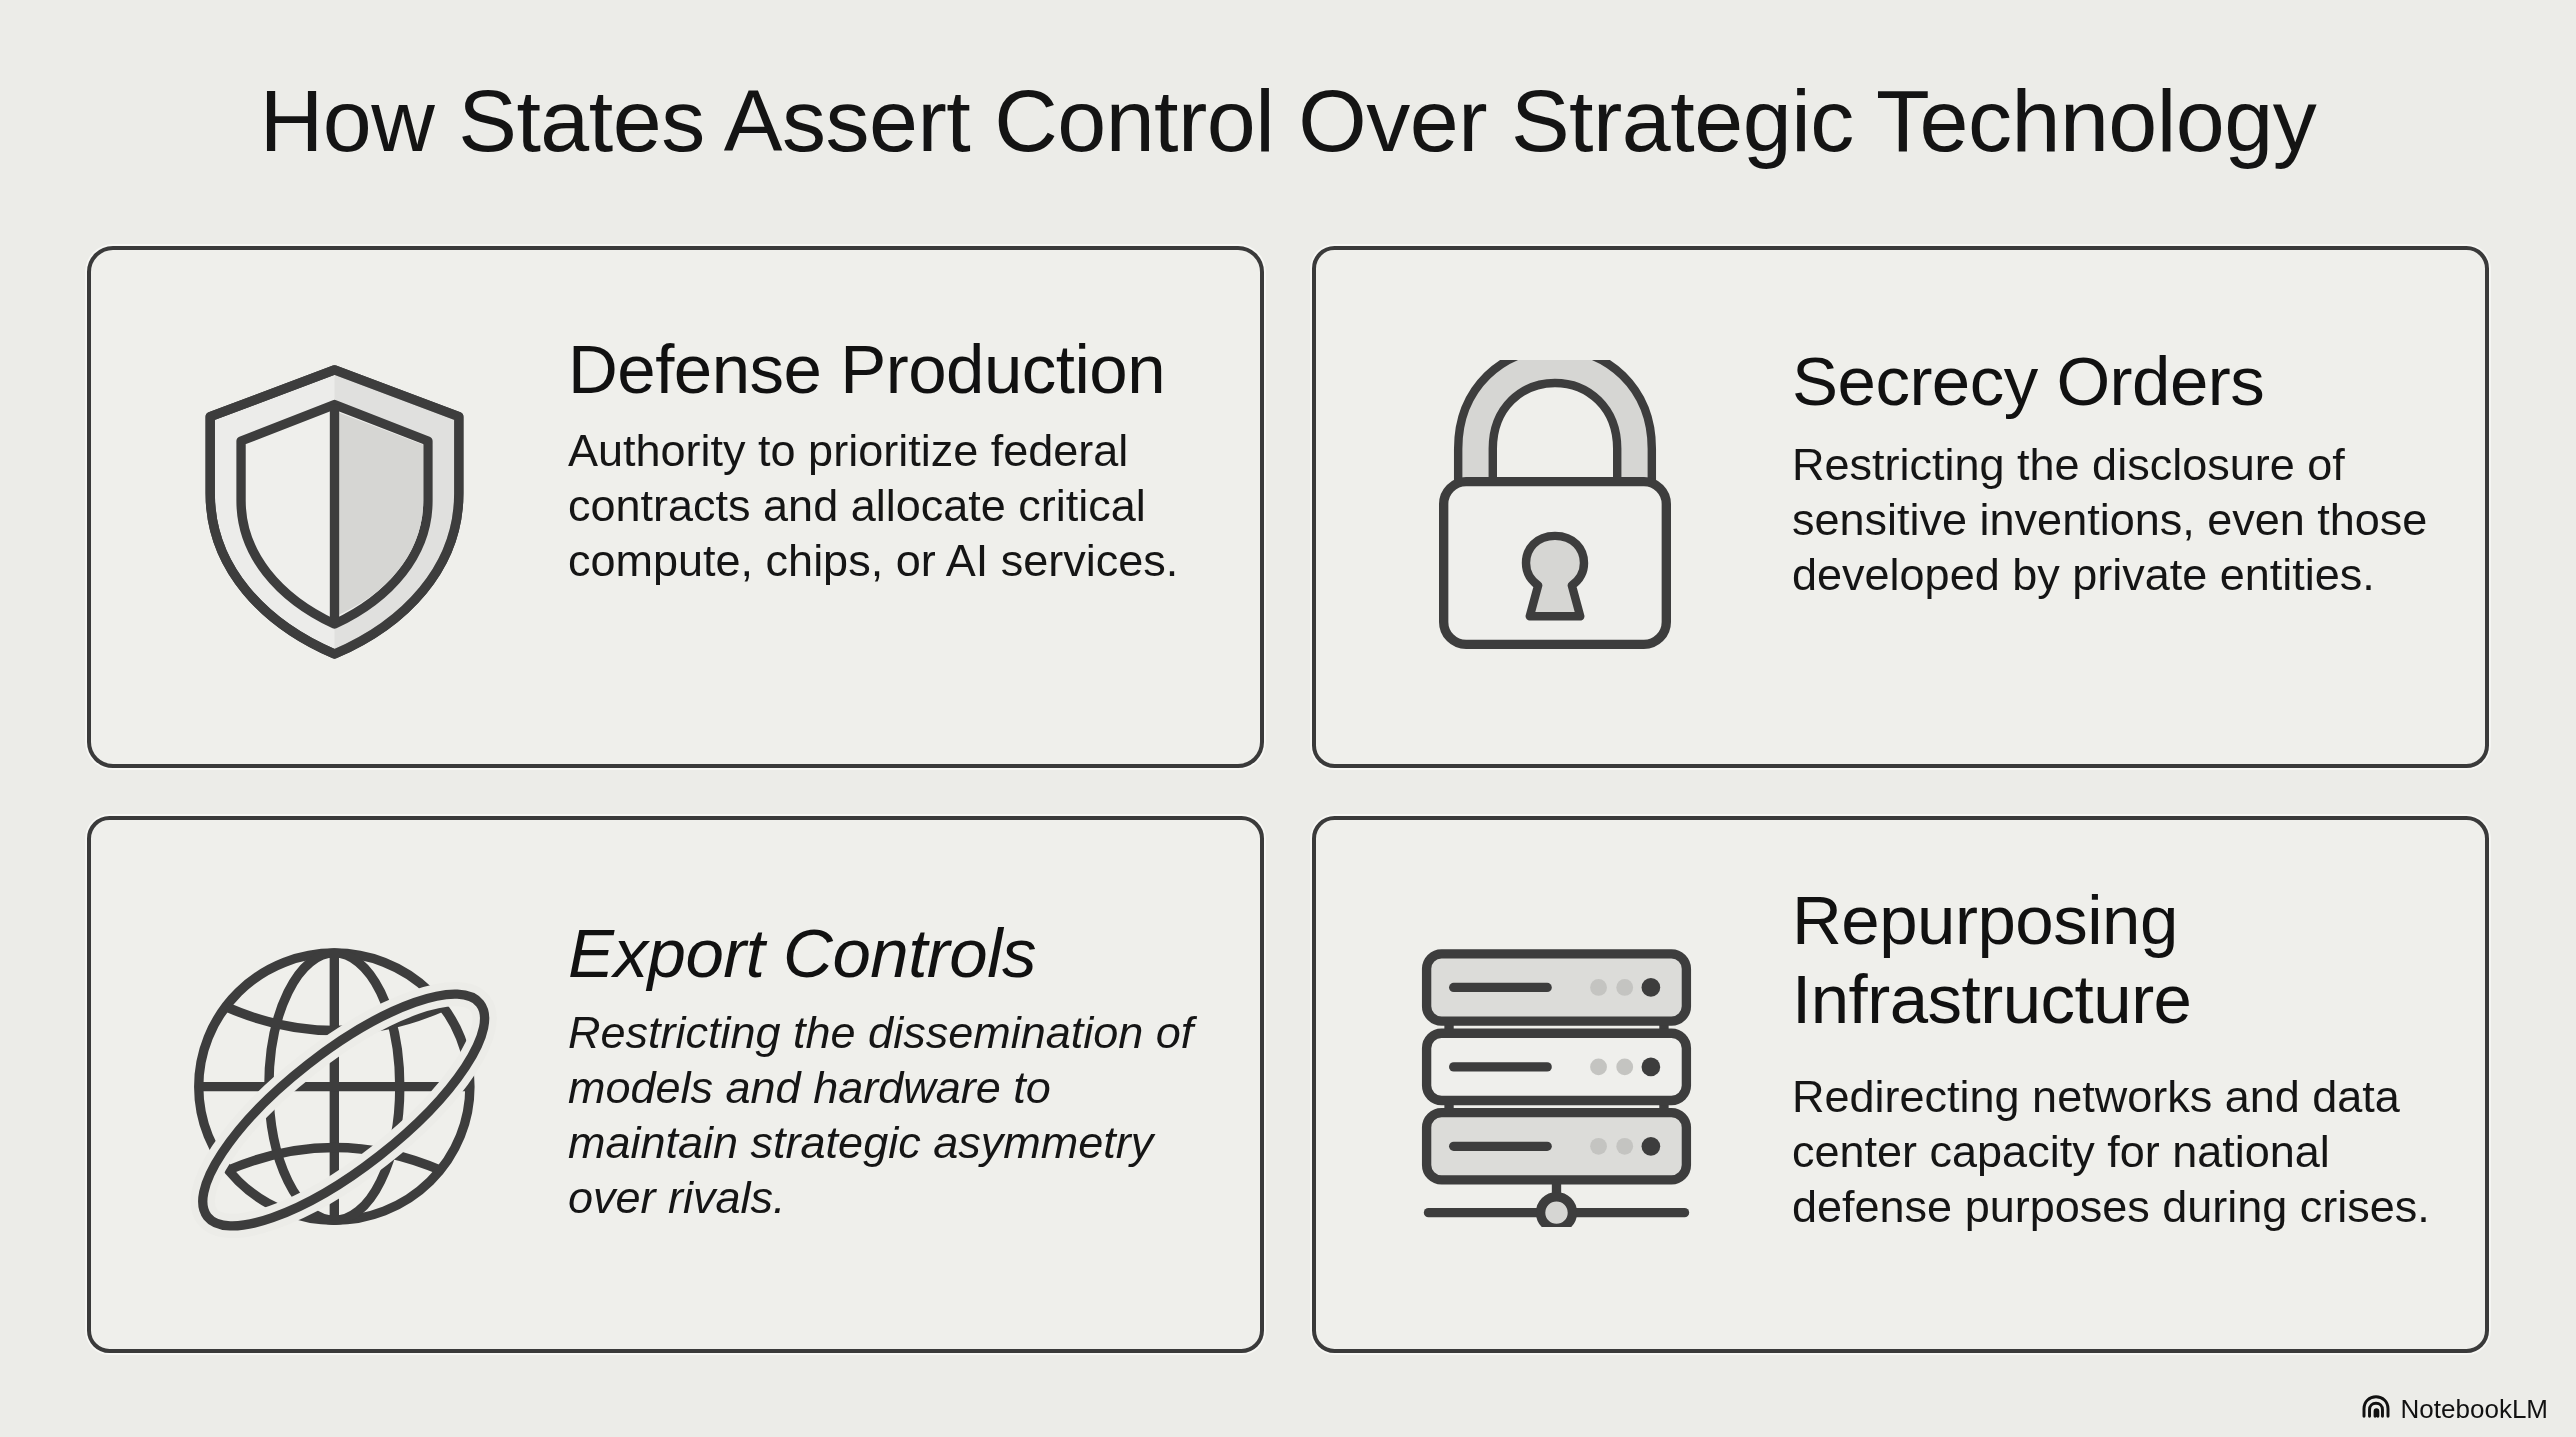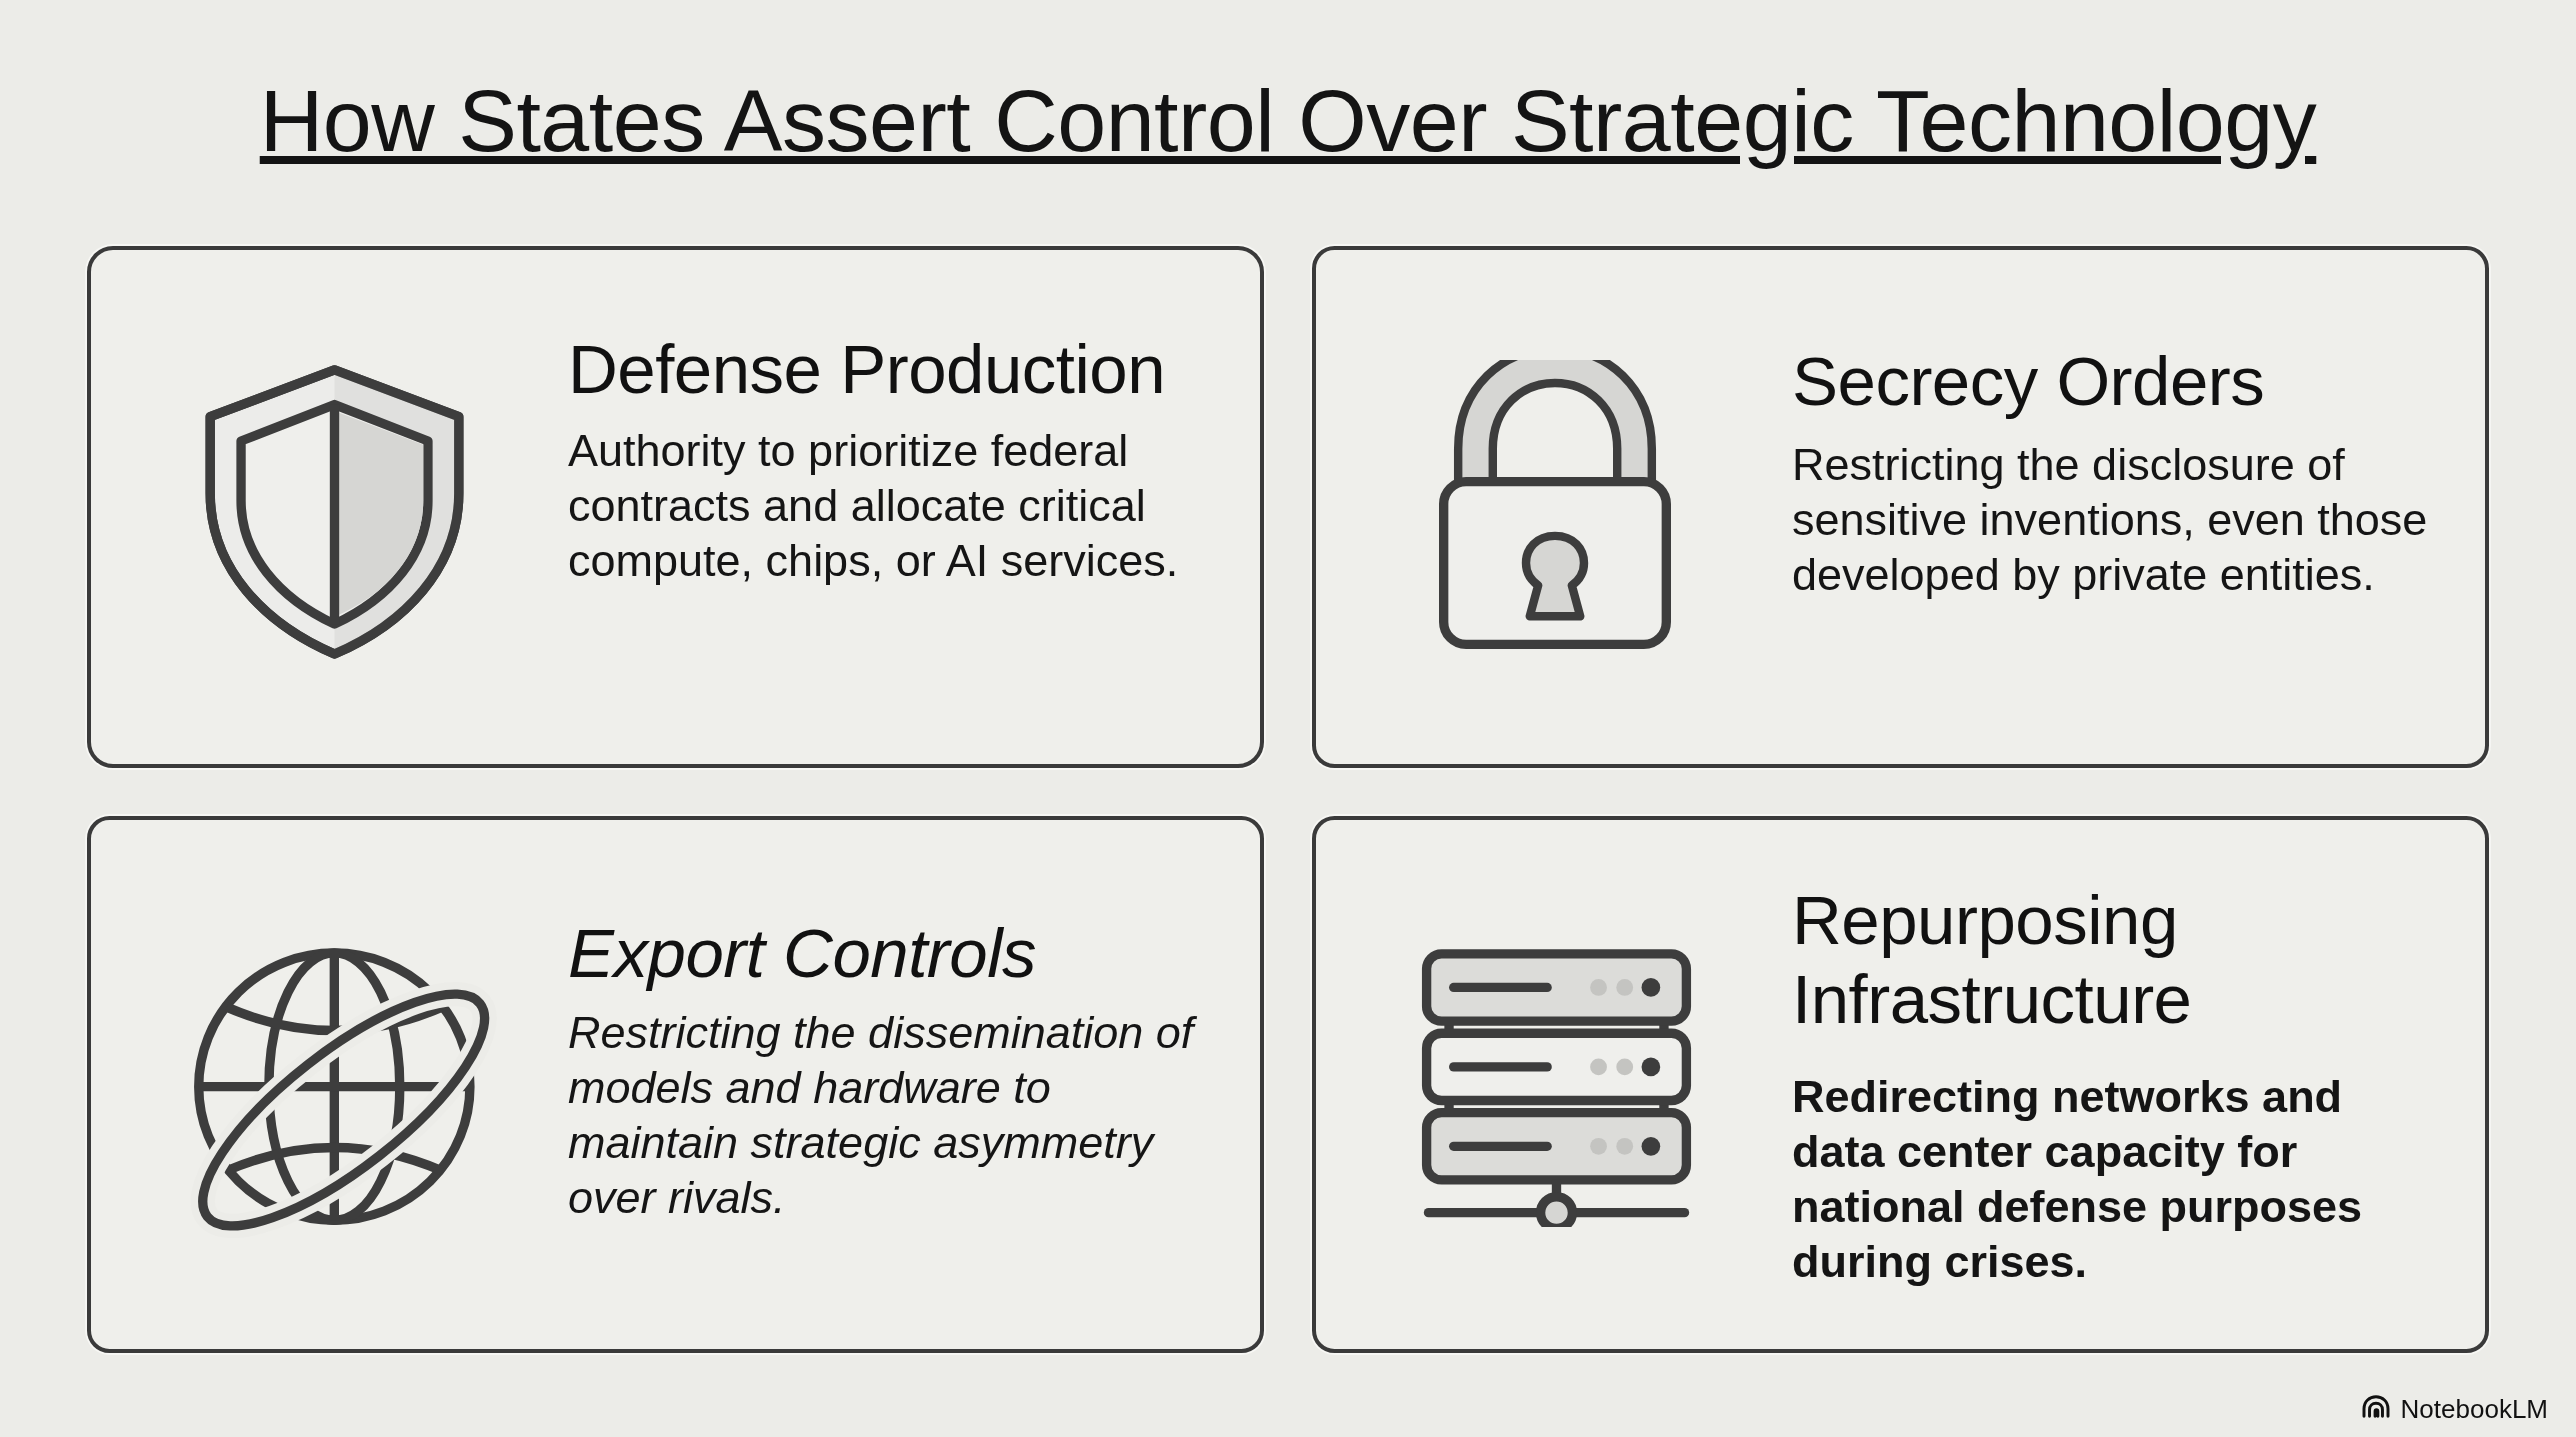--- a/index.html
+++ b/index.html
@@ -6,21 +6,21 @@
   body {
     width:2576px; height:1438px; overflow:hidden;
     background:#ecece8;
     font-family:"Liberation Sans", "DejaVu Sans", sans-serif;
     color:#111;
     position:relative;
   }
   .title {
     position:absolute; left:0; top:73px; width:2576px;
     text-align:center; font-size:88px; font-weight:400; letter-spacing:-0.5px;
-    color:#141414; line-height:1.1;text-decoration:underline;
+    color:#141414; line-height:1.1;
   }
   .card {
     position:absolute; box-sizing:border-box;
     border:4.7px solid #3a3a3a; border-radius:22.5px;
     background:#efefeb;
     box-shadow: 0 0 0 1.9px #f7f7f4;
   }
   .icon-box { position:absolute; }
   .icon-box svg { width:100%; height:100%; display:block; }
   .card-text { position:absolute; }
@@ -133,21 +133,21 @@
         <circle cx="218" cy="214" r="9" fill="#c4c4c1"></circle>
         <circle cx="246" cy="214" r="10" fill="#3d3d3d"></circle>
       </g>
     </svg>
   </div>
   <div class="card-text" style="left:476px; top:61px; width:674px;">
     <div class="card-title">
       <div>Repurposing</div>
       <div>Infrastructure</div>
     </div>
-    <p class="card-desc" style="margin-top:30px; width:655px;font-weight:bold;">Redirecting networks and data center capacity for national defense purposes during crises.</p>
+    <p class="card-desc" style="margin-top:30px; width:655px;">Redirecting networks and data center capacity for national defense purposes during crises.</p>
   </div>
 </div>
 
 <div class="brand">
   <span>
     <svg viewBox="0 0 32 26">
       <g fill="none" stroke="#111" stroke-width="3.2" stroke-linecap="round">
         <path d="M3 24 L3 16 C3 8 9 3 16 3 C23 3 29 8 29 16 L29 24"></path>
         <path d="M9 24 L9 17 C9 13 12 10 16 10 C20 10 23 13 23 17 L23 24"></path>
         <path d="M15 24 L15 19 C15 17.5 16 17 16.5 17 C17 17 18 17.5 18 19 L18 24"></path>

